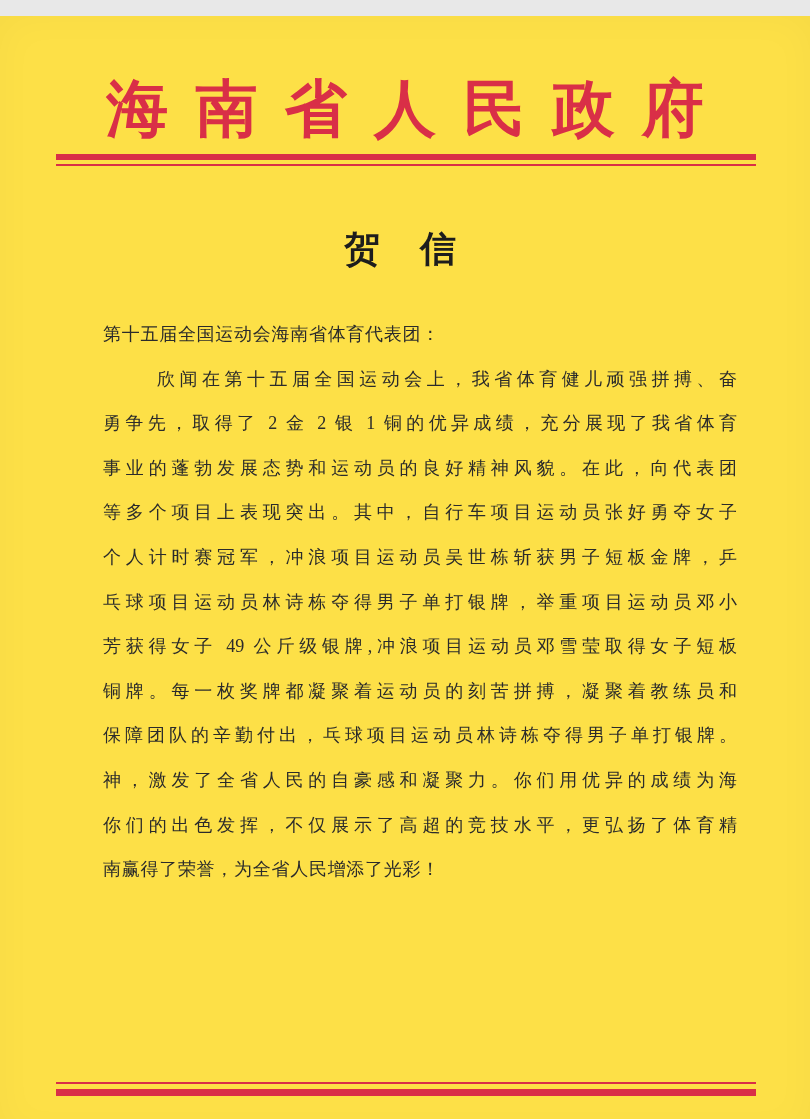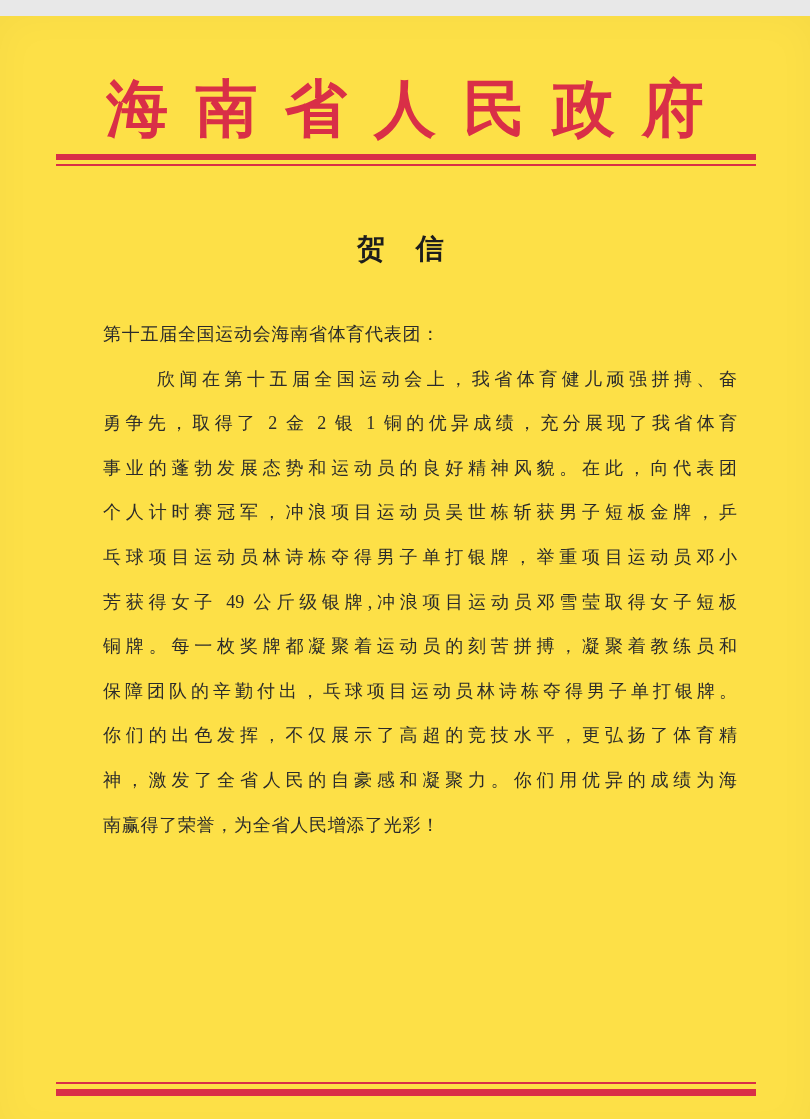--- a/index.html
+++ b/index.html
@@ -43,21 +43,21 @@
   .rule.bot-thin  { top: 1066px; height: 2px; }
   .rule.bot-thick { top: 1073px; height: 7px; }
   
   .doc-title {
     position: absolute;
     top: 211px;
     left: 0;
     right: 8px;
     margin: 0;
     text-align: center;
-    font-size: 28px;
+    font-size: 36px;
     line-height: 44px;
     font-weight: bold;
     color: #1d1d1d;
     letter-spacing: 0.05em;
   }
   
   .letter-body {
     position: absolute;
     top: 296px;
     left: 103px;
@@ -88,26 +88,27 @@
   <div class="rule top-thick accent-bg" style="background: rgb(217, 47, 71);"></div>
   <div class="rule top-thin accent-bg" style="background: rgb(217, 47, 71);"></div>
 
   <h1 class="doc-title" style="color: rgb(29, 29, 29);">贺　信</h1>
 
   <div class="letter-body" style="color: rgb(43, 43, 43);">
       <div class="line">第十五届全国运动会海南省体育代表团：</div>
       <div class="line j ind">欣闻在第十五届全国运动会上，我省体育健儿顽强拼搏、奋</div>
       <div class="line j">勇争先，取得了 2 金 2 银 1 铜的优异成绩，充分展现了我省体育</div>
       <div class="line j">事业的蓬勃发展态势和运动员的良好精神风貌。在此，向代表团</div>
+      <div class="line j">等多个项目上表现突出。其中，自行车项目运动员张好勇夺女子</div>
       <div class="line j">个人计时赛冠军，冲浪项目运动员吴世栋斩获男子短板金牌，乒</div>
       <div class="line j">乓球项目运动员林诗栋夺得男子单打银牌，举重项目运动员邓小</div>
       <div class="line j">芳获得女子 49 公斤级银牌,冲浪项目运动员邓雪莹取得女子短板</div>
       <div class="line j">铜牌。每一枚奖牌都凝聚着运动员的刻苦拼搏，凝聚着教练员和</div>
       <div class="line j">保障团队的辛勤付出，乓球项目运动员林诗栋夺得男子单打银牌。</div>
+      <div class="line j">神，激发了全省人民的自豪感和凝聚力。你们用优异的成绩为海</div>
       <div class="line j">你们的出色发挥，不仅展示了高超的竞技水平，更弘扬了体育精</div>
-      <div class="line j">神，激发了全省人民的自豪感和凝聚力。你们用优异的成绩为海</div>
       <div class="line">南赢得了荣誉，为全省人民增添了光彩！</div>
     </div>
 
   <div class="rule bot-thin accent-bg" style="background: rgb(217, 47, 71);"></div>
   <div class="rule bot-thick accent-bg" style="background: rgb(217, 47, 71);"></div>
 
 </div>
 
 </body></html>

